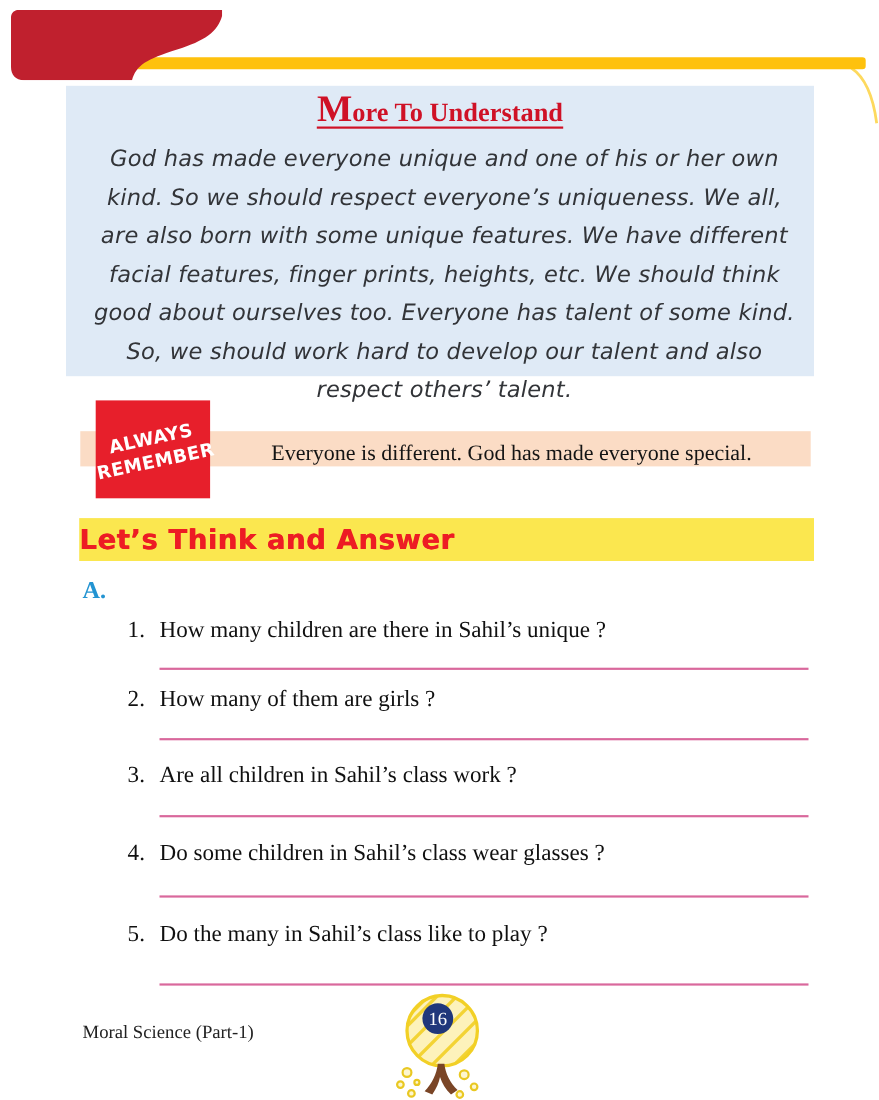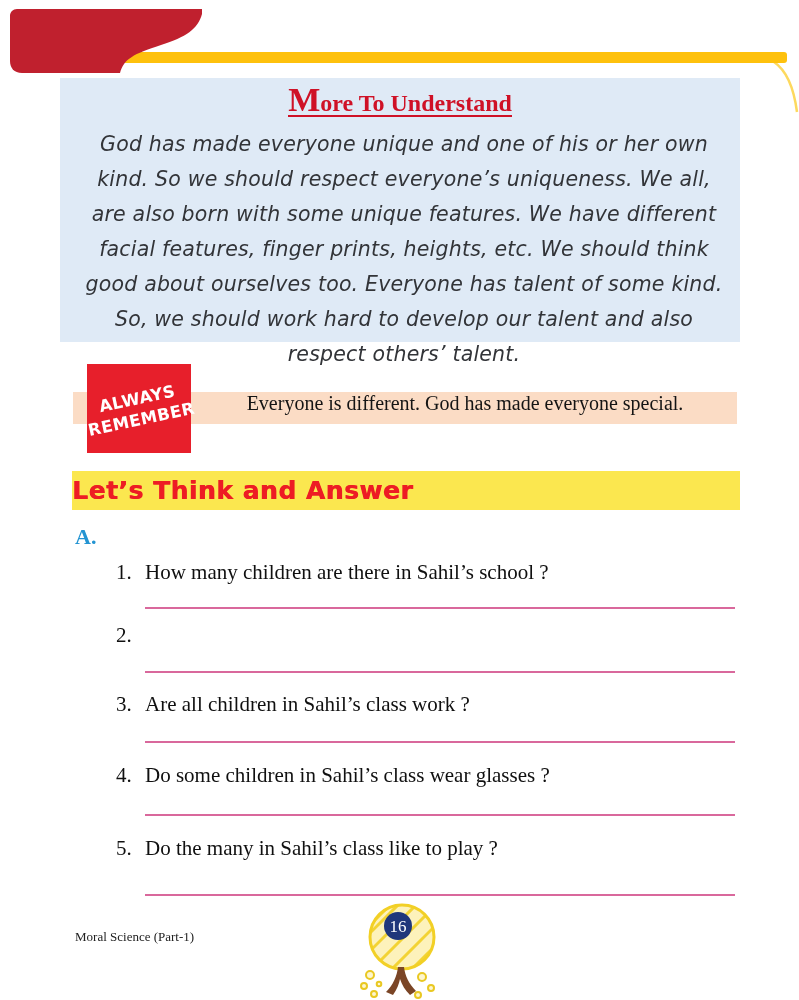--- a/index.html
+++ b/index.html
@@ -31,21 +31,21 @@
   .mtu-title .initial { font-size: 34px; line-height: 30px; }
   .mtu-title .rest { font-size: 24px; }
   .mtu-body {
     margin: 10px 14px 0 22px; text-align: center;
     font-family: "DejaVu Sans", sans-serif; font-style: italic;
     font-size: 20.5px; line-height: 35px; color: #323438; letter-spacing: 0.2px;
   }
   
   .peach-bar {
     position: absolute; left: 73px; top: 392px; width: 664px; height: 32px;
-    background: #fbdcc5; display: flex; align-items: flex-start; justify-content: center;
+    background: #fbdcc5; display: flex; align-items: flex-end; justify-content: center;
     padding-left: 120px; box-sizing: border-box; z-index: 1;
   }
   .remember-text { font-family: "Liberation Serif", serif; font-size: 20px; color: #141414; }
   .red-badge {
     position: absolute; left: 87px; top: 364px; width: 104px; height: 89px;
     background: #e71f2b; z-index: 2;
     display: flex; align-items: center; justify-content: center;
   }
   .badge-text {
     transform: rotate(-12deg);
@@ -76,21 +76,21 @@
     font-family: "Liberation Serif", serif; font-size: 21px; color: #101010;
   }
   .q-num { width: 29px; }
   .answer-line {
     position: absolute; left: 145px; width: 590px; height: 0;
     border-top: 2px solid #d9689c;
   }
   
   .book-title {
     position: absolute; left: 75px; top: 929px;
-    font-family: "Liberation Serif", serif; font-size: 13px; color: #222222;
+    font-family: "Liberation Serif", serif; font-size: 17px; color: #222222;
   }
   .tree-logo { position: absolute; left: 352px; top: 897px; width: 96px; height: 103px; }
   .tree-logo text {
     font-family: "Liberation Serif", serif; font-size: 17px; fill: #ffffff;
   }
 </style>
 </head>
 <body>
 
 <div class="page">
@@ -124,26 +124,27 @@
   <div class="think-bar">
     <span class="think-title">Let’s Think and Answer</span>
   </div>
 
   <div class="section-a-heading">
     <span class="a-label">A.</span>
   </div>
 
   <div class="question" style="top:560px">
     <span class="q-num">1.</span>
-    <span class="q-text">How many children are there in Sahil’s school ?</span>
+    <span class="q-text">How many children are there in Sahil’s unique ?</span>
   </div>
   <div class="answer-line" style="top:607px"></div>
 
   <div class="question" style="top:623px">
     <span class="q-num">2.</span>
+    <span class="q-text">How many of them are girls ?</span>
   </div>
   <div class="answer-line" style="top:671px"></div>
 
   <div class="question" style="top:692px">
     <span class="q-num">3.</span>
     <span class="q-text">Are all children in Sahil’s class work ?</span>
   </div>
   <div class="answer-line" style="top:741px"></div>
 
   <div class="question" style="top:763px">

